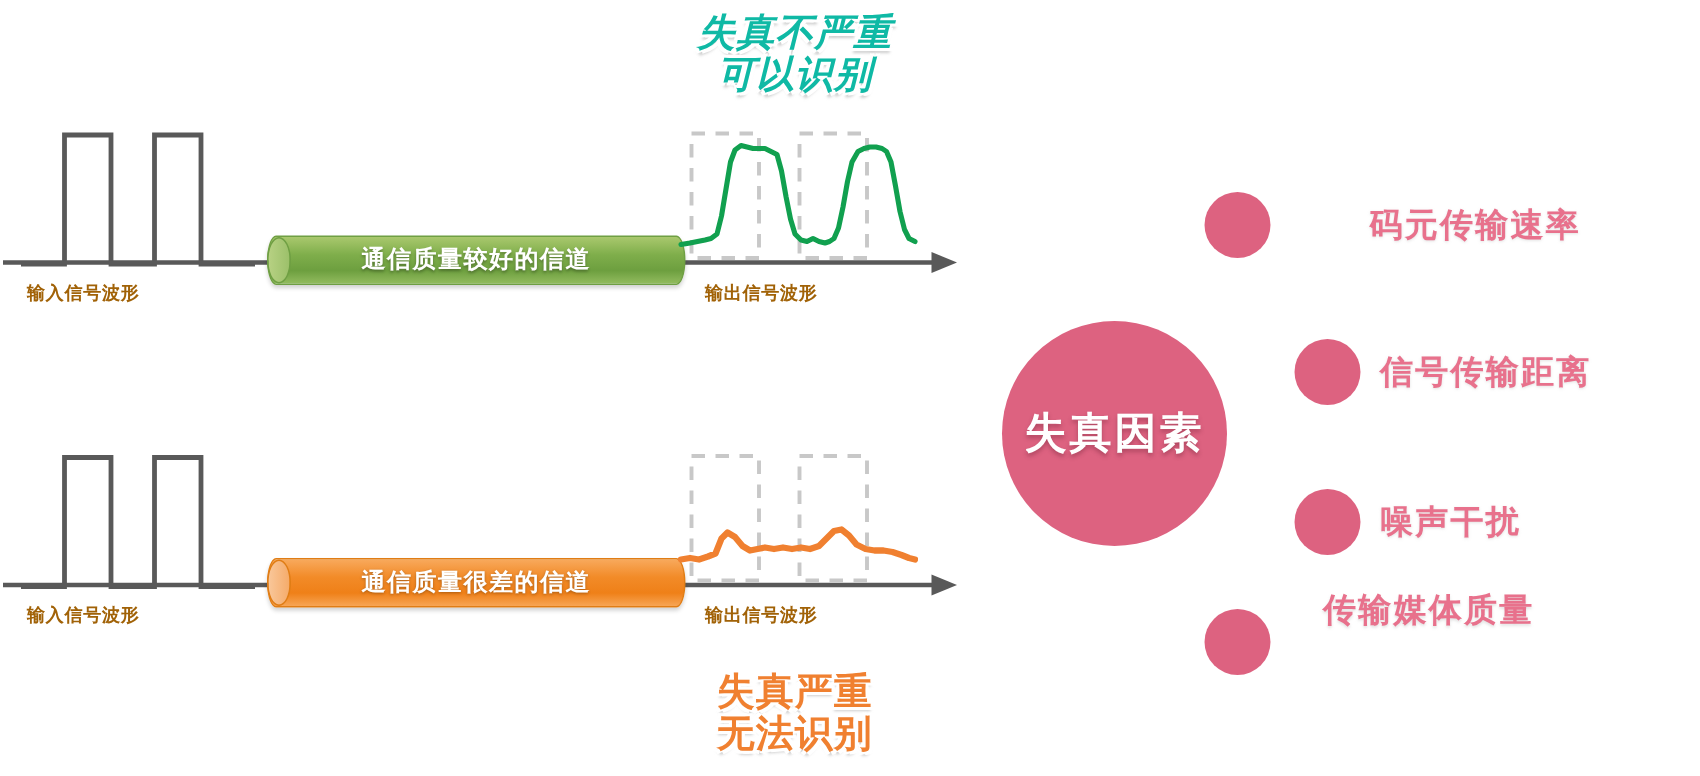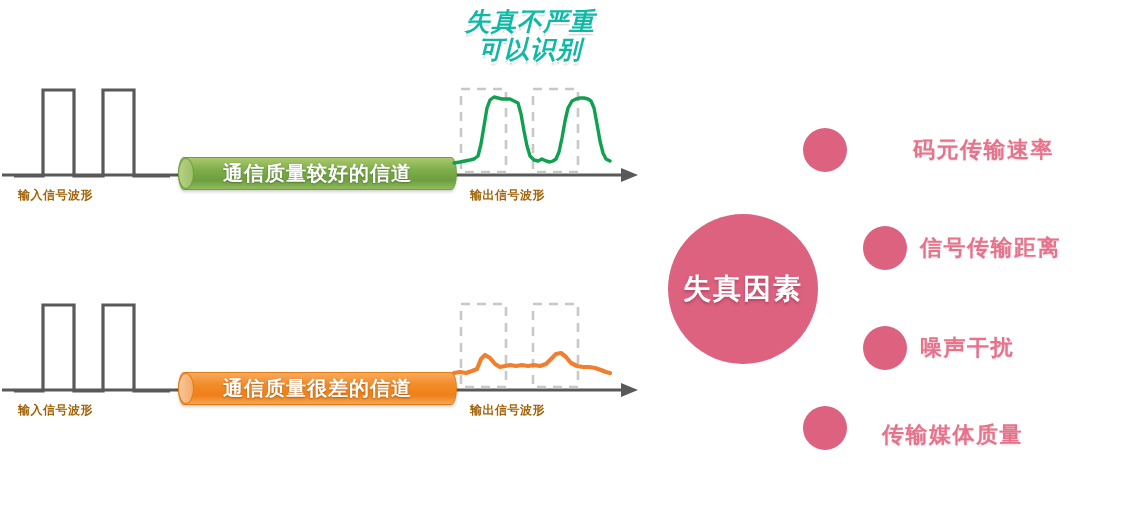--- a/index.html
+++ b/index.html
@@ -62,21 +62,21 @@
   .cylinder {
     position: absolute;
     border-radius: 6px / 50%;
     display: flex;
     align-items: center;
     justify-content: center;
     box-shadow: 0 2px 3px rgba(0,0,0,0.18);
   }
   .cylinder .cyl-label {
     color: #ffffff;
-    font-size: 20px;
+    font-size: 16px;
     font-weight: bold;
     letter-spacing: 1px;
     text-shadow: 0 1px 2px rgba(0,0,0,0.30);
     position: relative;
     z-index: 3;
     white-space: nowrap;
     text-align: center;
   }
   .cylinder .cap {
     position: absolute;
@@ -203,32 +203,36 @@
 
   <svg class="abs" style="left:455px; top:301px;" width="155" height="88">
     <rect x="6" y="3" width="45" height="83" fill="none" stroke="#c8c8c8" stroke-width="2.6" stroke-dasharray="9 7"></rect>
     <rect x="78" y="3" width="45" height="83" fill="none" stroke="#c8c8c8" stroke-width="2.6" stroke-dasharray="9 7"></rect>
   </svg>
 
   <svg class="abs" style="left:452px; top:301px;" width="160" height="88">
     <polyline fill="none" stroke="#f08030" stroke-width="4.2" stroke-linejoin="round" stroke-linecap="round" points="2,72 8,71 14,72 20,70 25,68 29,58 33,54 38,57 43,63 48,66 53,65 58,64 64,65 70,64 76,65 82,64 88,65 94,63 99,58 104,53 109,52 114,56 119,62 125,65 131,66 137,66 143,67 149,69 154,71 158,72"></polyline>
   </svg>
 
+  <div class="callout callout-orange" style="left:450px; top:447px; width:160px;">
+    <span class="ln">失真严重</span>
+    <span class="ln">无法识别</span>
+  </div>
 
   <div class="big-circle" style="left:668px; top:214px; width:150px; height:150px;">
     <span class="bc-line">失真</span>
     <span class="bc-line">因素</span>
   </div>
 
   <span class="bullet-dot" style="left:803px; top:128px; width:44px; height:44px;"></span>
   <span class="bullet-text" style="left:913px; top:135px;">码元传输速率</span>
 
   <span class="bullet-dot" style="left:863px; top:226px; width:44px; height:44px;"></span>
   <span class="bullet-text" style="left:920px; top:233px;">信号传输距离</span>
 
   <span class="bullet-dot" style="left:863px; top:326px; width:44px; height:44px;"></span>
   <span class="bullet-text" style="left:920px; top:333px;">噪声干扰</span>
 
   <span class="bullet-dot" style="left:803px; top:406px; width:44px; height:44px;"></span>
-  <span class="bullet-text" style="left:882px; top:420px;">传输媒体质量</span>
+  <span class="bullet-text" style="left:882px; top:392px;">传输媒体质量</span>
 
 
 </div>
 
 </body></html>

